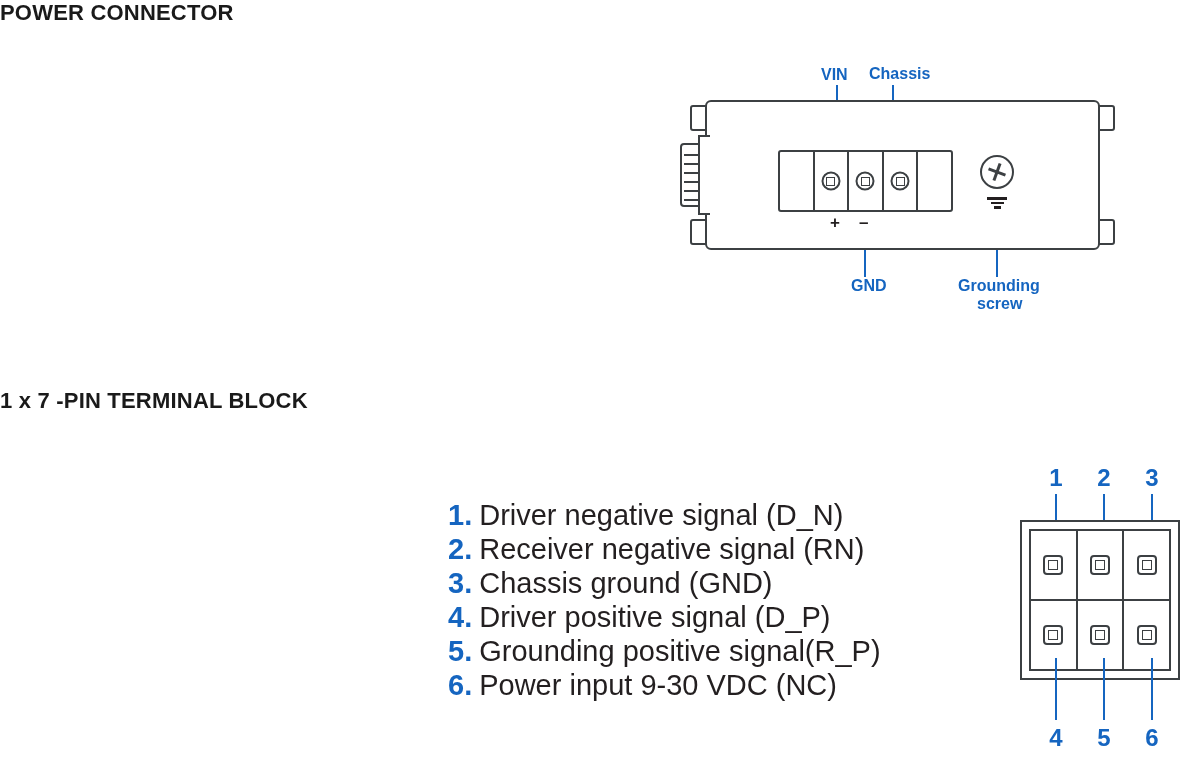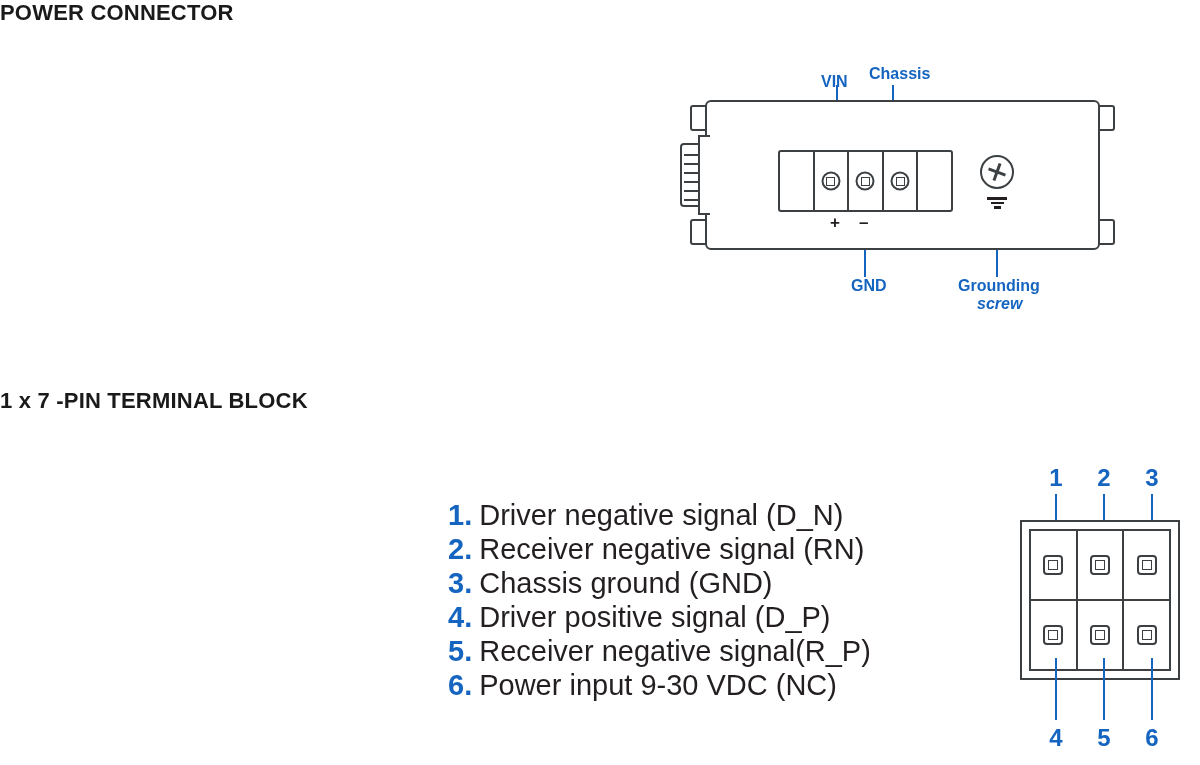--- a/index.html
+++ b/index.html
@@ -262,25 +262,25 @@
 </style>
 </head>
 <body>
 
 <div class="section-title" id="title-power">POWER CONNECTOR</div>
 
 <div class="section-title" id="title-terminal">1 x 7 -PIN TERMINAL BLOCK</div>
 
 <div id="power-figure">
 
-  <div class="label-blue" style="left: 181px; top: 18px;">VIN</div>
+  <div class="label-blue" style="left: 181px; top: 11px;">VIN</div>
   <div class="label-blue" style="left: 229px; top: 10px;">Chassis</div>
   <div class="label-blue" style="left: 211px; top: 222px;">GND</div>
   <div class="label-blue" style="left: 318px; top: 222px;">Grounding</div>
-  <div class="label-blue" style="left: 337px; top: 240px; font-style: italic;">screw</div>
+  <div class="label-blue" style="left: 337px; top: 240px;">screw</div>
 
   <div class="lead-line" style="left: 196px; top: 30px; height: 97px;"></div>
   <div class="lead-line" style="left: 252px; top: 30px; height: 97px;"></div>
   <div class="lead-line" style="left: 224px; top: 127px; height: 95px;"></div>
   <div class="lead-line" style="left: 356px; top: 130px; height: 92px;"></div>
 
   <div class="ear ear-tl"></div>
   <div class="ear ear-bl"></div>
   <div class="ear ear-tr"></div>
   <div class="ear ear-br"></div>
@@ -331,21 +331,21 @@
   <div class="pin-row">
     <span class="pin-num">2.</span><span>Receiver negative signal (RN)</span>
   </div>
   <div class="pin-row">
     <span class="pin-num">3.</span><span>Chassis ground (GND)</span>
   </div>
   <div class="pin-row">
     <span class="pin-num">4.</span><span>Driver positive signal (D_P)</span>
   </div>
   <div class="pin-row">
-    <span class="pin-num">5.</span><span>Receiver negative signal(R_P)</span>
+    <span class="pin-num">5.</span><span>Grounding positive signal(R_P)</span>
   </div>
   <div class="pin-row">
     <span class="pin-num">6.</span><span>Power input 9-30 VDC (NC)</span>
   </div>
 </div>
 
 <div id="terminal-figure">
 
   <div class="tb-num" style="left: 44px; top: 6px;">1</div>
   <div class="tb-num" style="left: 92px; top: 6px;">2</div>

